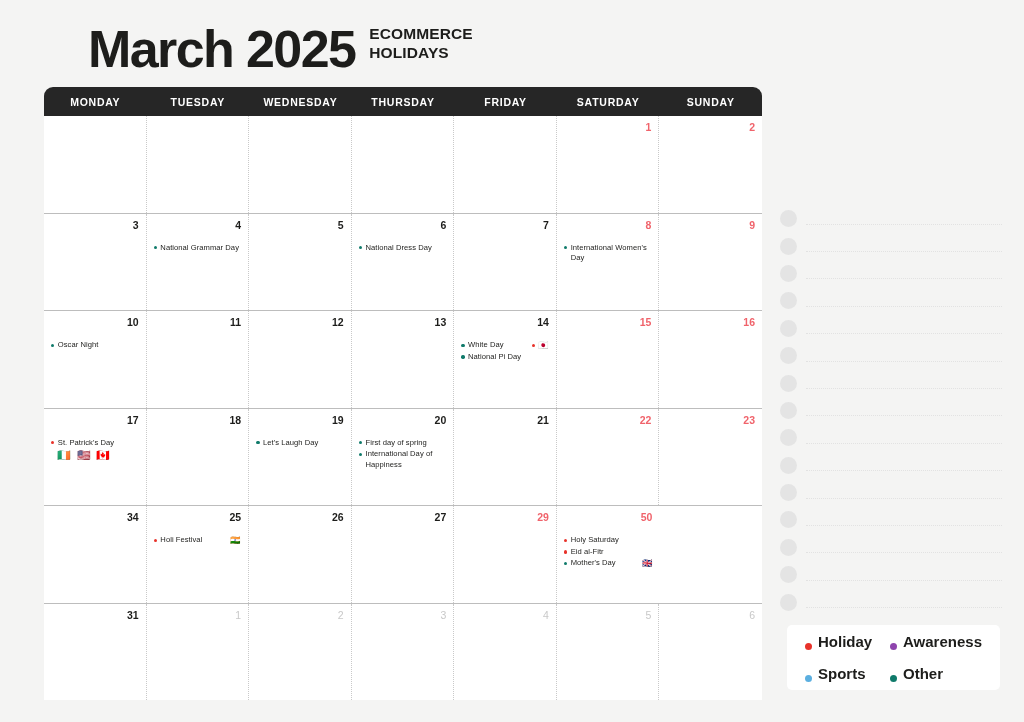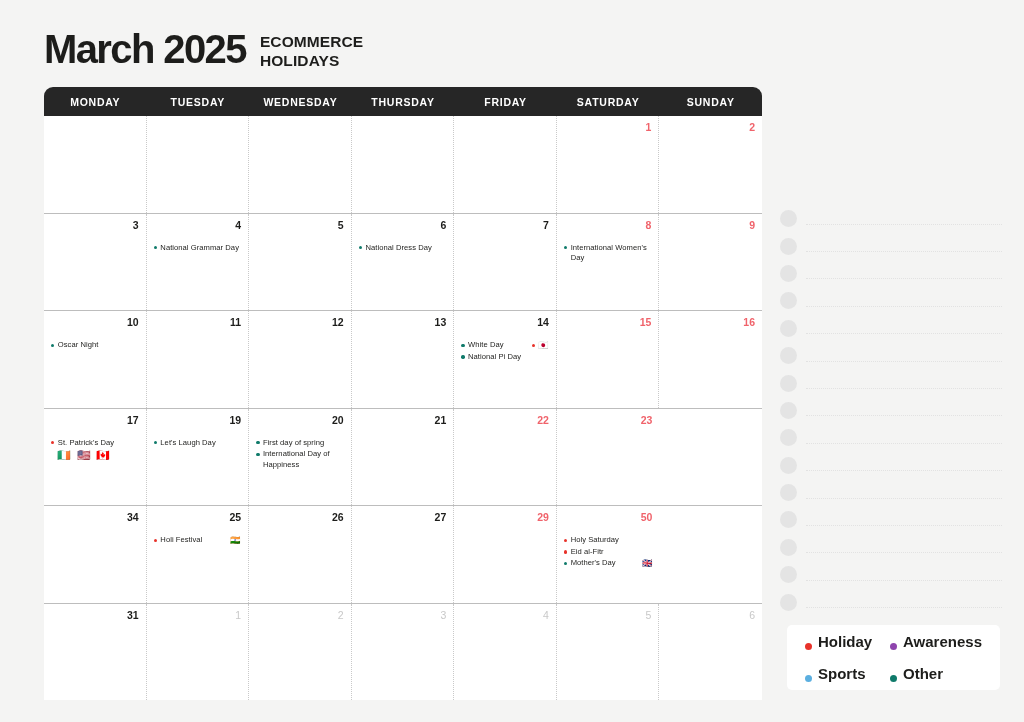--- a/index.html
+++ b/index.html
@@ -18,30 +18,31 @@
 
   
   #page-header {
     position: absolute;
     left: 44px;
     top: 24px;
     display: flex;
     align-items: flex-start;
   }
   #month-title {
-    font-size: 40px;
+    font-size: 52px;
     font-weight: 700;
     letter-spacing: -1.6px;
     line-height: 50px;
     color: #1d1d1b;
     white-space: nowrap;
+    margin-left: 44px;
   }
   #subtitle {
     margin-left: 14px;
-    margin-top: 8px;
+    margin-top: 0;
     font-size: 15.5px;
     font-weight: 700;
     line-height: 19px;
     letter-spacing: 0.1px;
     color: #1d1d1b;
     text-transform: uppercase;
     max-width: 140px;
   }
 
   
@@ -322,20 +323,23 @@
           <span class="day-num">17</span>
           <div class="events">
             <div class="event">
               <span class="dot" style="background: rgb(232, 50, 42);"></span>
               <span class="etext">St. Patrick's Day</span>
             </div>
             <div class="flag-row">🇮🇪 🇺🇸 🇨🇦</div>
           </div>
         </div>
         <div class="day-cell">
+          <span class="day-num">18</span>
+        </div>
+        <div class="day-cell">
           <span class="day-num">19</span>
           <div class="events">
             <div class="event">
               <span class="dot" style="background: rgb(15, 122, 106);"></span>
               <span class="etext">Let's Laugh Day</span>
             </div>
           </div>
         </div>
         <div class="day-cell">
           <span class="day-num">20</span>

